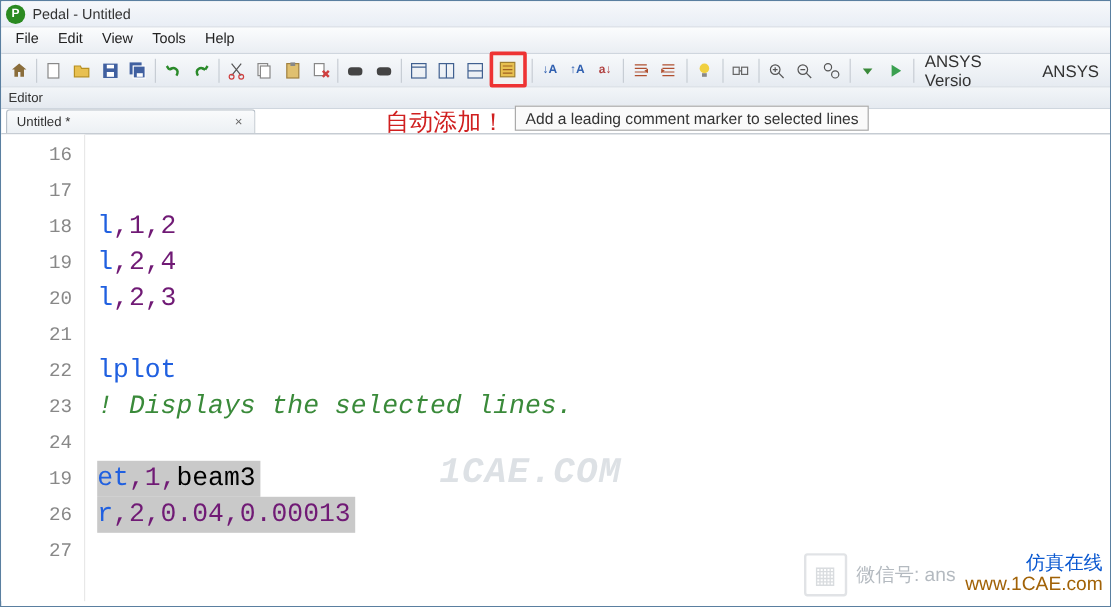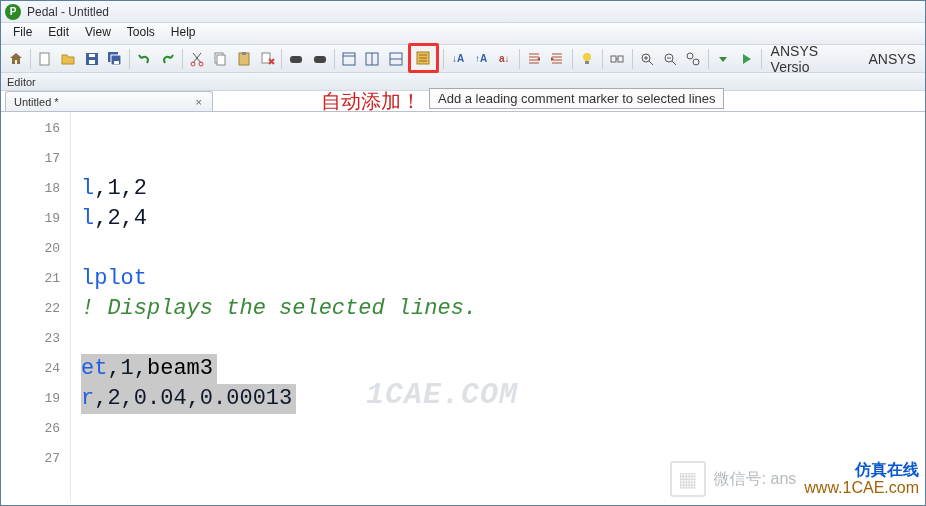--- a/index.html
+++ b/index.html
@@ -13,32 +13,32 @@
 .tb-sep{width:1px;height:20px;background:#c7cdd4;margin:0 2px}
 .tb-btn{width:22px;height:22px;display:flex;align-items:center;justify-content:center;border:1px solid transparent;border-radius:2px;cursor:default;font-size:13px;position:relative}
 .tb-btn svg{width:16px;height:16px}
 .tb-text{font-size:14px;padding:2px 5px;color:#333}
 .highlight-btn{border:3px solid #e33!important;background:#f2f2f2!important;width:32px;height:30px;margin-top:-2px}
 .editor-label-bar{height:18px;background:linear-gradient(180deg,#f2f5f8 0,#e5eaf0 100%);display:flex;align-items:center;padding:0 6px;border-bottom:1px solid #cfd6de;font-size:11px;color:#333}
 .tab-bar{height:20px;background:#fff;display:flex;align-items:flex-end;padding:0 4px}
 .tab{height:20px;background:linear-gradient(180deg,#fafbfc 0,#ecf0f4 100%);border:1px solid #b8c0c9;border-bottom:none;border-radius:3px 3px 0 0;display:flex;align-items:center;padding:0 8px;gap:10px;width:208px;font-size:11px;color:#333}
 .tab .close-x{font-family:Arial;font-size:11px;color:#666;padding:0 2px}
 .code-area{display:flex;height:390px;background:#fff;border-top:1px solid #b8c0c9;font-family:"Courier New",monospace;font-size:22px;position:relative}
-.gutter{width:70px;background:#fff;border-right:1px solid #e8e8e8;text-align:right;padding-right:10px;line-height:30px;color:#888;font-size:13px;font-family:"Courier New",monospace;padding-top:2px}
+.gutter{width:70px;background:#fff;border-right:1px solid #e8e8e8;text-align:right;padding-right:10px;line-height:30px;color:#888;font-size:16px;font-family:"Courier New",monospace;padding-top:2px}
 .code-content{flex:1;line-height:30px;padding-left:10px;padding-top:2px;position:relative}
 .code-line{height:30px;white-space:pre}
-.c-blue{color:#2060e0}.c-red{color:#0f172a}.c-green{color:#3a8a3a;font-style:italic}
+.c-blue{color:#2060e0}.c-red{color:#701a75}.c-green{color:#3a8a3a;font-style:italic}
 .sel{background:#c9c9c9;display:inline-block;padding-right:4px}
 .annot-red{position:absolute;color:#d02020;font-size:20px;font-family:Liberation Mono, monospace;top:87px;left:320px;z-index:5}
 .tooltip-box{position:absolute;top:87px;left:428px;background:#fafafa;border:1px solid #aaa;padding:2px 8px;font-size:13px;color:#333;z-index:5}
 .watermark{position:absolute;top:266px;left:365px;color:rgba(170,180,190,0.4);font-size:30px;font-weight:bold;letter-spacing:1px;pointer-events:none;font-style:italic}
 .wm-bottom{position:absolute;bottom:8px;right:6px;display:flex;align-items:center;gap:8px;font-size:16px;pointer-events:none}
 .wm-bottom .qr{width:36px;height:36px;border:2px solid rgba(130,140,150,0.4);border-radius:3px;opacity:.6;display:flex;align-items:center;justify-content:center;color:rgba(130,140,150,0.5);font-size:20px}
 .wm-bottom .wx{color:rgba(130,140,150,0.6);font-size:16px}
-.wm-bottom .cn{color:#0a58d0;font-weight:bold;text-shadow:1px 1px 0 #fff}
+.wm-bottom .cn{color:#0a58d0;font-weight:normal;text-shadow:1px 1px 0 #fff}
 .wm-bottom .url{color:#a16207;font-weight:normal;text-shadow:1px 1px 0 #fff}
 </style>
 </head>
 <body>
 
 <div class="titlebar">
   <div class="app-icon">P</div>
   <div class="title-txt">Pedal - Untitled</div>
 </div>
 
@@ -259,20 +259,21 @@
     <div>24</div>
     <div>19</div>
     <div>26</div>
     <div>27</div>
   </div>
   <div class="code-content">
     <div class="code-line"></div>
     <div class="code-line"></div>
     <div class="code-line"><span class="c-blue">l</span><span class="c-red">,1,2</span></div>
     <div class="code-line"><span class="c-blue">l</span><span class="c-red">,2,4</span></div>
+    <div class="code-line"><span class="c-blue">l</span><span class="c-red">,2,3</span></div>
     <div class="code-line"></div>
     <div class="code-line"><span class="c-blue">lplot</span></div>
     <div class="code-line"><span class="c-green">! Displays the selected lines.</span></div>
     <div class="code-line"></div>
     <div class="code-line"><span class="sel"><span class="c-blue">et</span><span class="c-red">,1,</span><span>beam3</span></span></div>
     <div class="code-line"><span class="sel"><span class="c-blue">r</span><span class="c-red">,2,</span><span class="c-red">0.04</span><span class="c-red">,</span><span class="c-red">0.00013</span></span></div>
   </div>
   <div class="watermark">1CAE.COM</div>
 </div>
 

